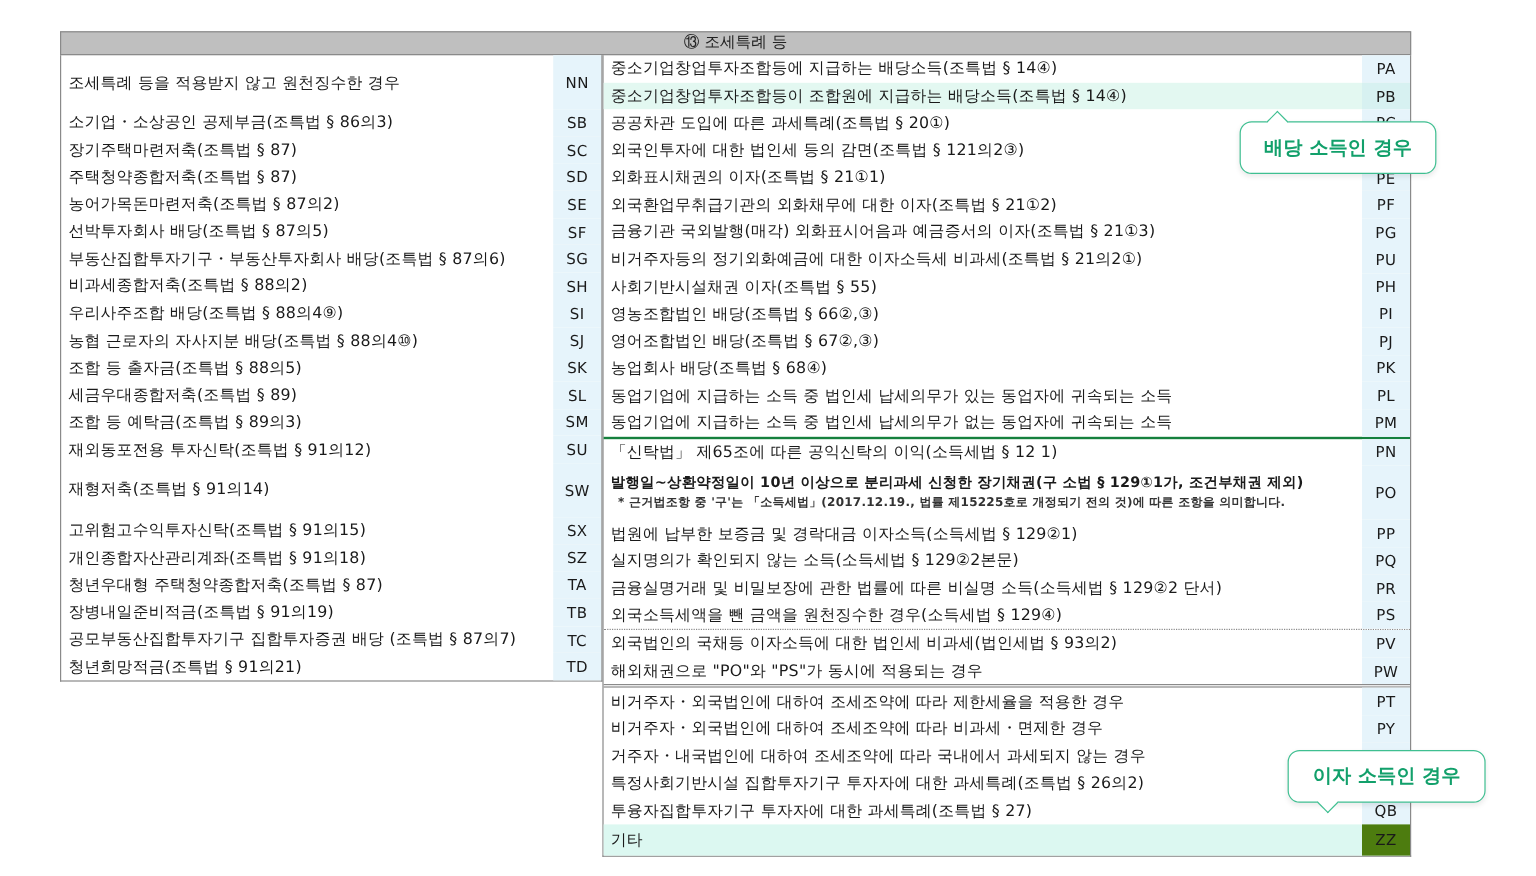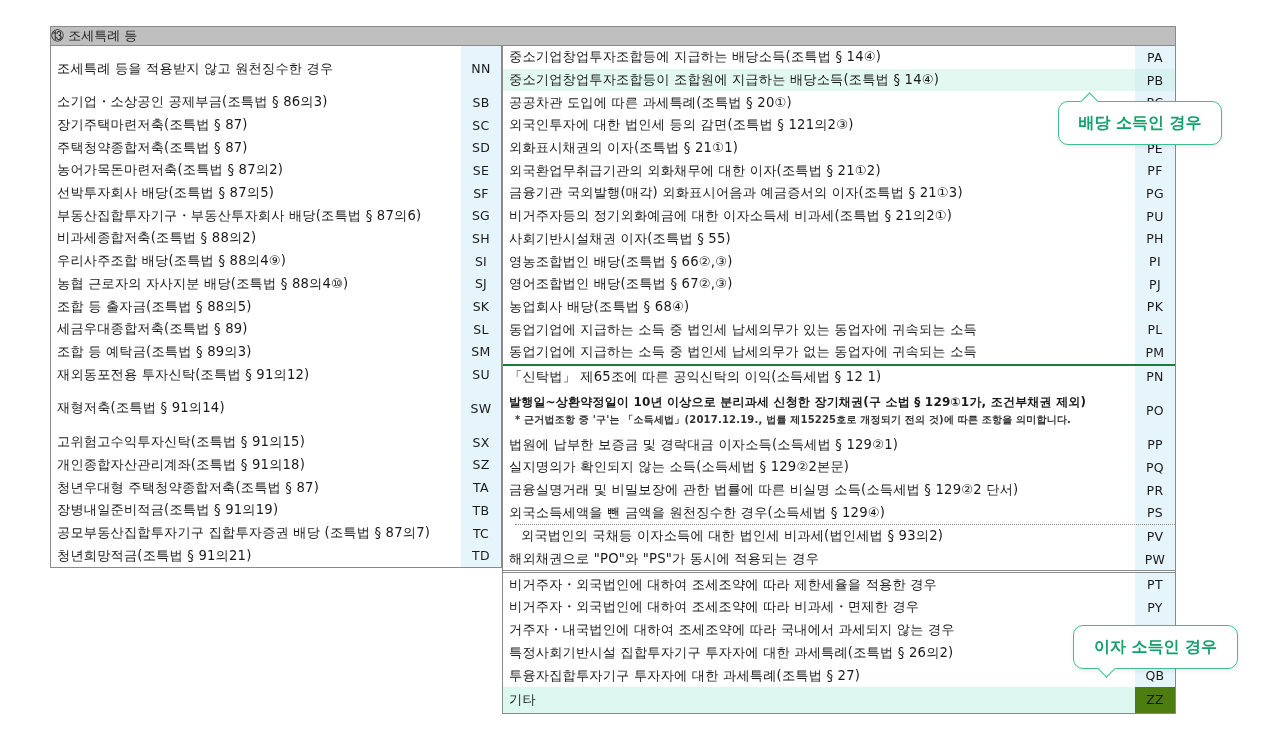--- a/index.html
+++ b/index.html
@@ -1,44 +1,44 @@
 <!DOCTYPE html>
 <html><head>
 <meta charset="utf-8">
 <style>
   html, body { margin:0; padding:0; background:#ffffff; }
   body { width:1280px; height:730px; position:relative; overflow:hidden;
          font-family:"DejaVu Sans", sans-serif; color:#1a1a1a; }
   .header { position:absolute; left:50px; top:26px; width:1126px; height:20px;
             background:#bfbfbf; border:1px solid #8a8a8a; box-sizing:border-box;
-            font-size:13px; line-height:18px; text-align:left; color:#222; }
+            font-size:13px; line-height:18px; text-align:center; color:#222; }
   .left-table { position:absolute; left:50px; top:46px; width:452px;
                 border:1px solid #8a8a8a; border-top:none; box-sizing:border-box; }
   .right-table { position:absolute; left:502px; top:46px; width:674px;
                  border:1px solid #8a8a8a; border-top:none; box-sizing:border-box; }
   .row { display:flex; align-items:center; height:22.7px; font-size:13.2px; white-space:nowrap; }
   .row .label { flex:1; padding-left:6px; overflow:hidden; letter-spacing:0.2px; }
   .row .code { width:40px; height:100%; background:#e6f4fb; display:flex; align-items:center;
                justify-content:center; font-size:12.5px; letter-spacing:0.3px; }
   .row.tall { height:45px; }
   .row.highlight { background:#e3f8f1; }
   .row.highlight .code { background:#d7f1f1; }
   .row.other { background:#dcf8f1; height:26px; }
   .row.other .code { background:#4d7c0f; }
   .divider-top { border-top:2px solid #15803d; }
-  .divider-dotted { border-top:1px dotted #8a8a8a;margin-left:12px; }
+  .divider-dotted { border-top:1px dotted #8a8a8a; }
   .divider-double { border-top:3px double #8a8a8a; }
   .multi { display:flex; flex-direction:column; justify-content:flex-start; line-height:17px;font-weight:bold; }
   .multi .sub { font-size:10px; color:#333; padding-left:6px; }
   .callout { position:absolute; background:#fff; border:1.5px solid #3fbf91; border-radius:10px;
              color:#12a06b; font-weight:bold; font-size:16px; display:flex; align-items:center;
              justify-content:center; box-shadow:0 2px 4px rgba(0,0,0,0.08); }
   .callout .tail { position:absolute; width:12px; height:12px; background:#fff;
                    border-left:1.5px solid #3fbf91; border-top:1.5px solid #3fbf91; }
-  .callout-dividend { left:1033px; top:101px; width:162px; height:42px;margin-left:25px; }
+  .callout-dividend { left:1033px; top:101px; width:162px; height:42px; }
   .callout-dividend .tail { left:24px; top:-7px; transform:rotate(45deg); }
   .callout-interest { left:1073px; top:625px; width:163px; height:42px;border-radius:10px; }
   .callout-interest .tail { left:26px; bottom:-7px; transform:rotate(225deg); }
 </style>
 </head>
 <body>
 
 <div class="header">
   <span>⑬ 조세특례 등</span>
 </div>

